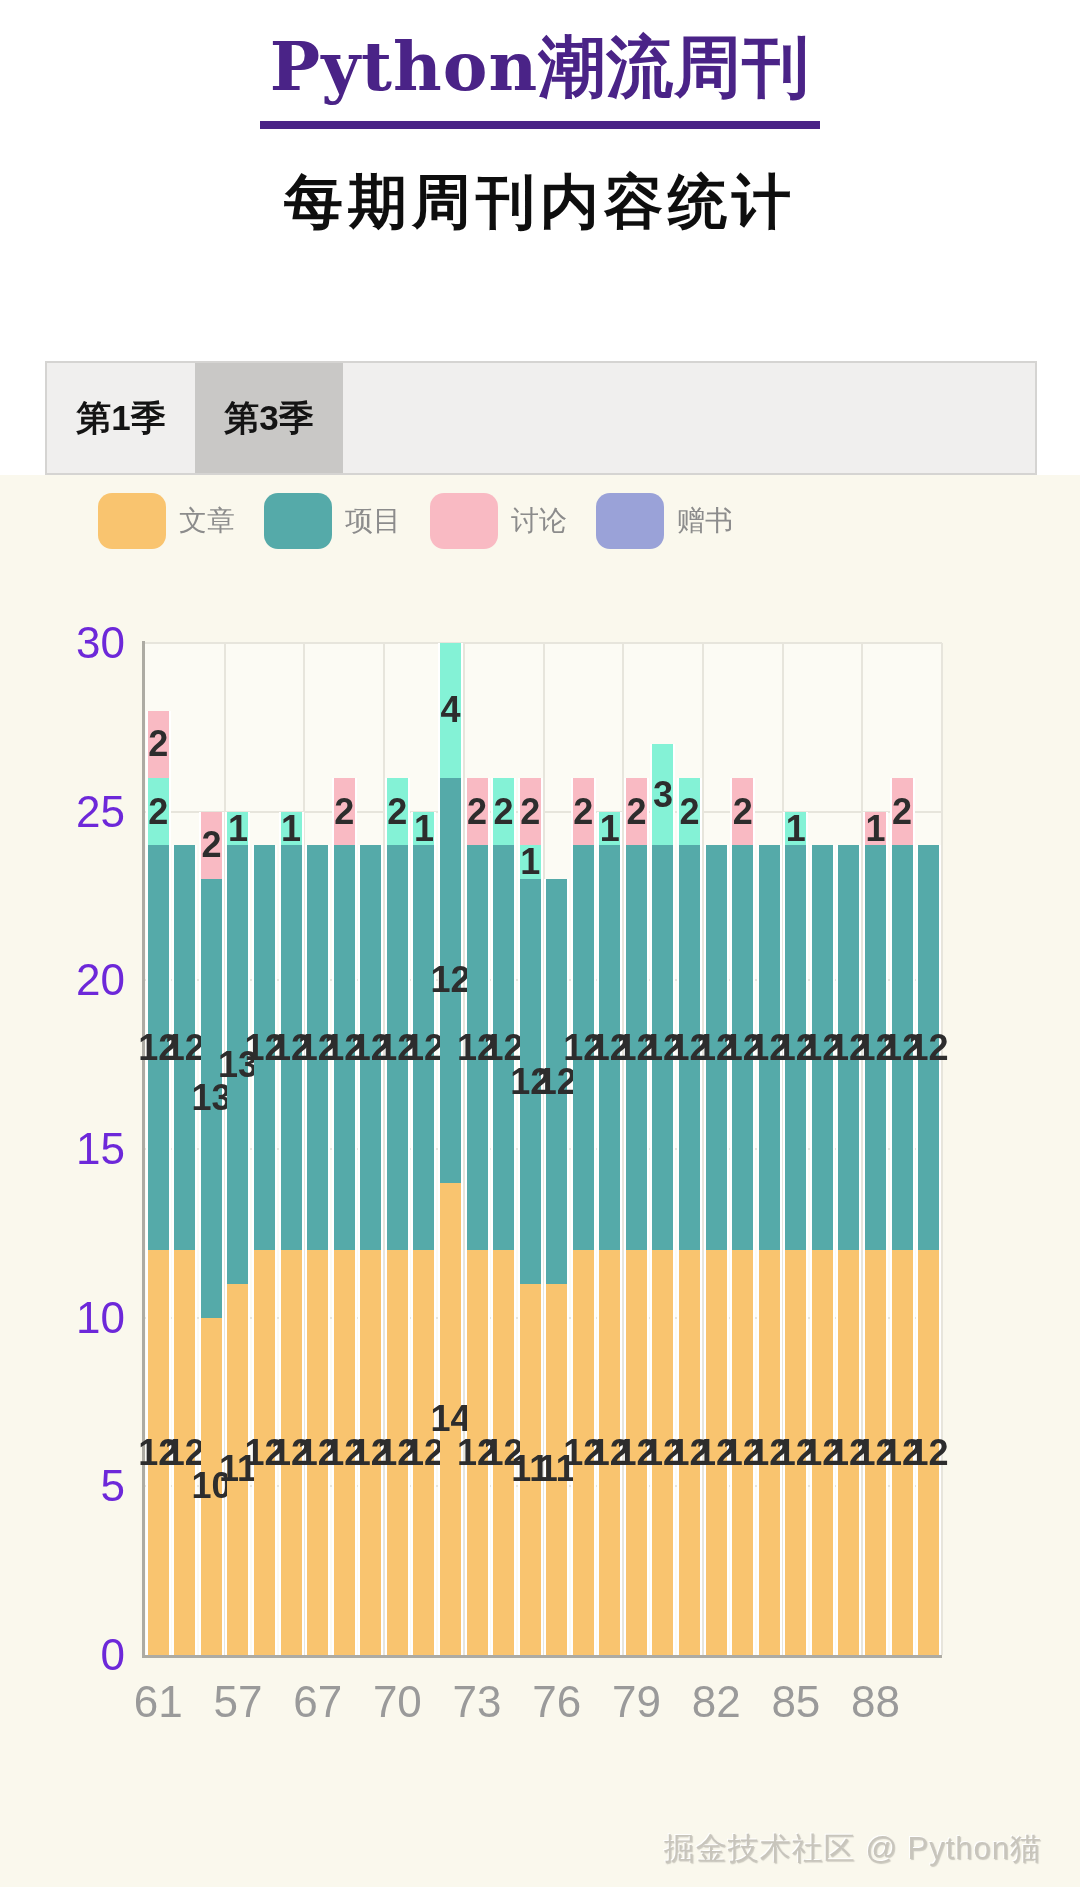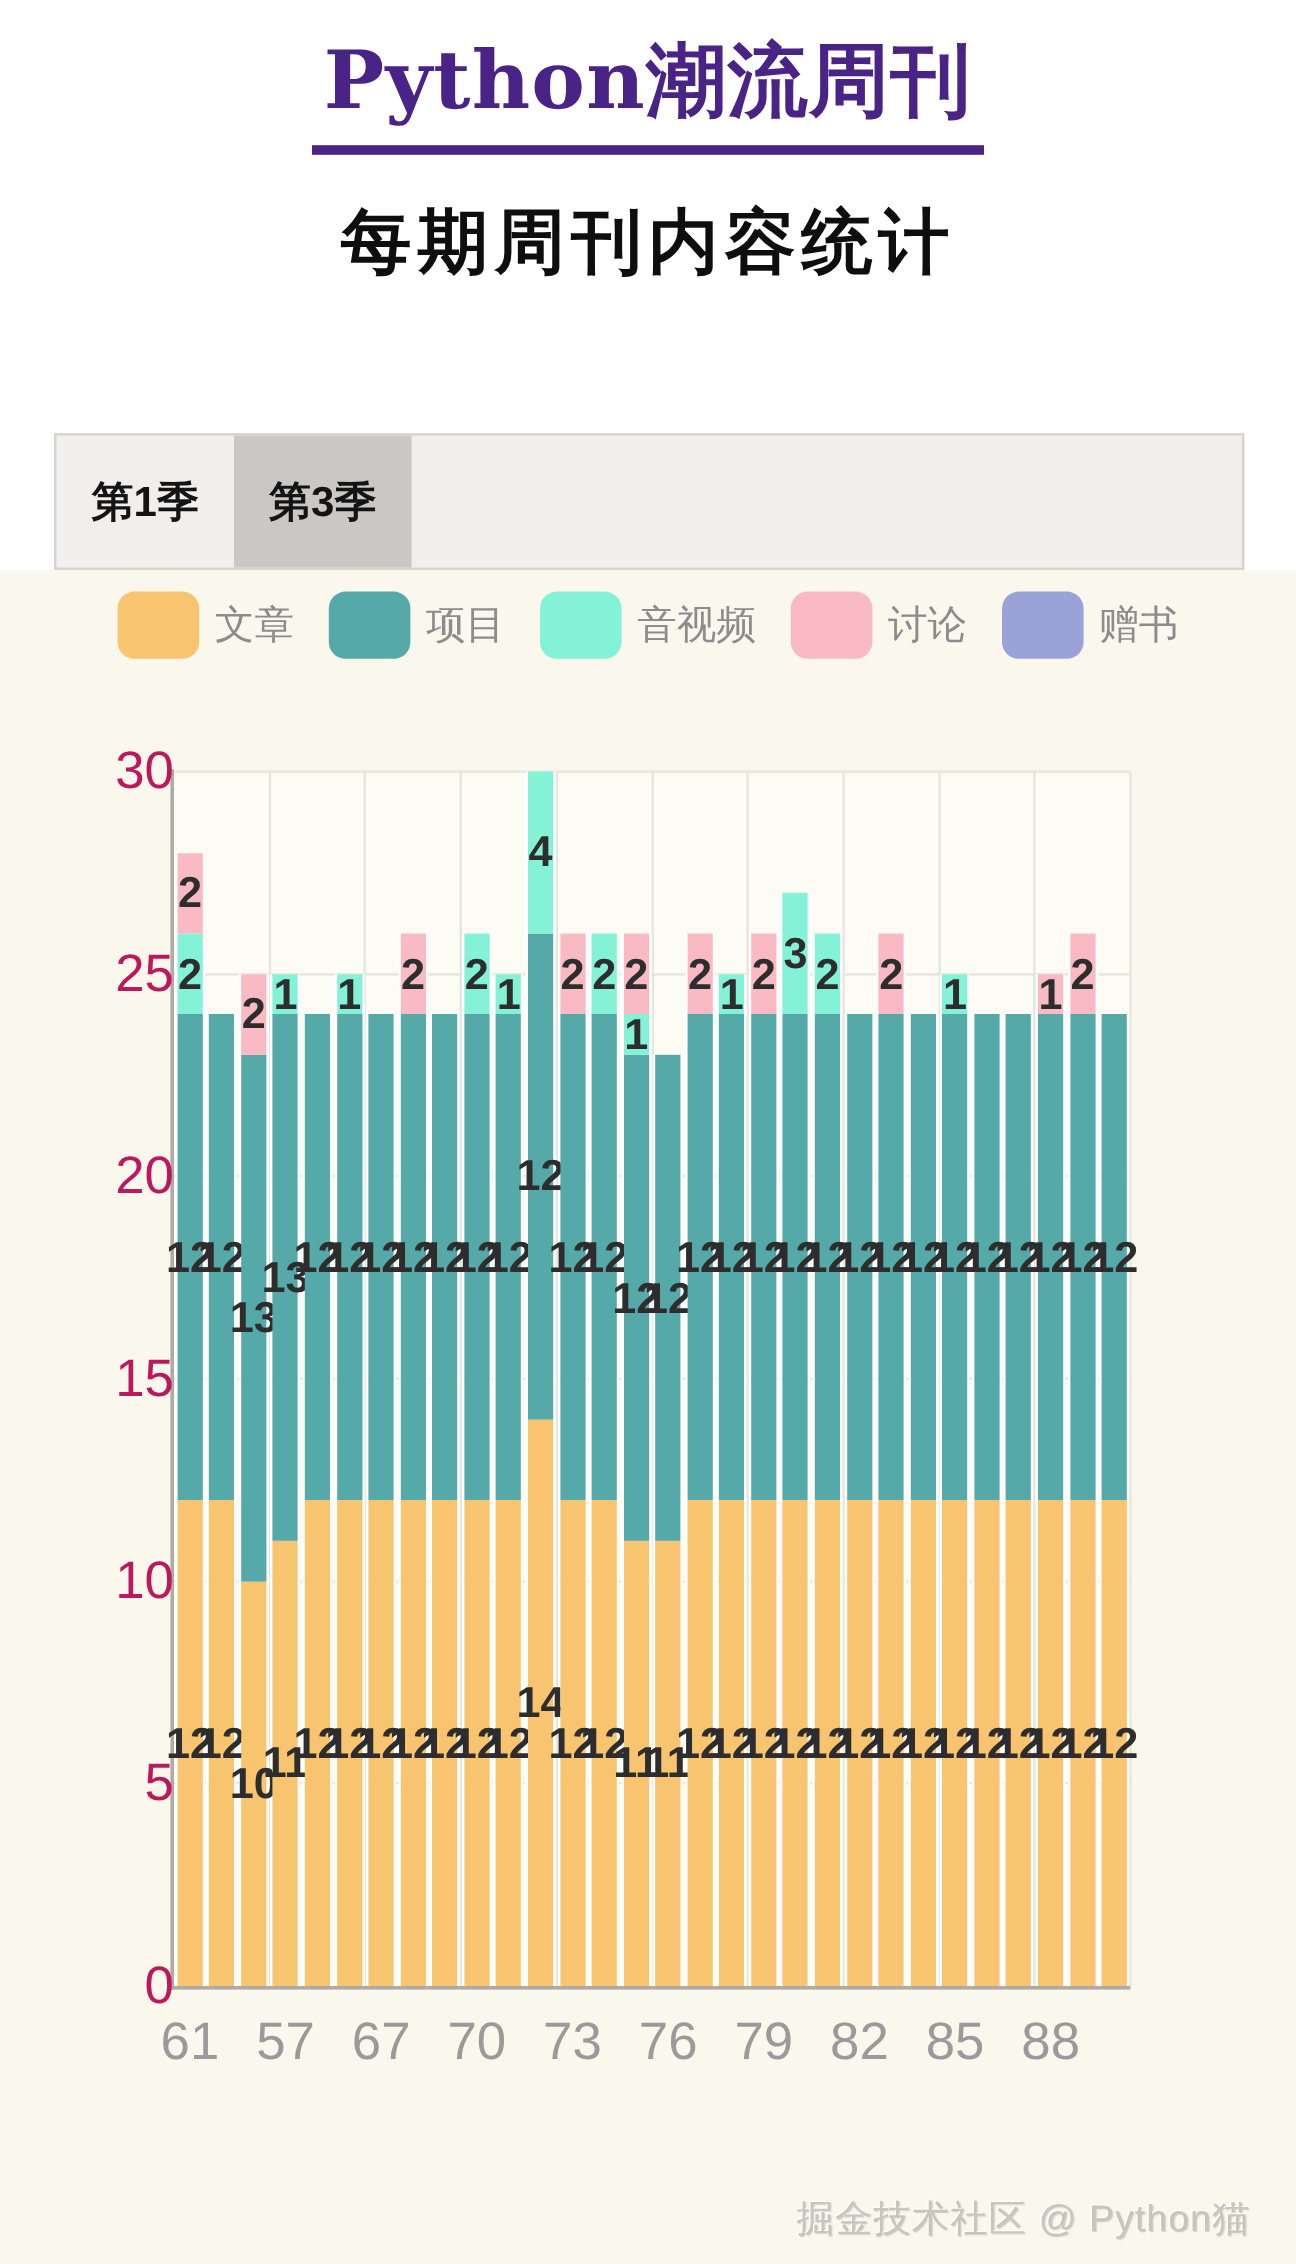--- a/index.html
+++ b/index.html
@@ -24,21 +24,21 @@
   }
   .tab {
     width:148px; height:100%; display:flex; align-items:center; justify-content:center;
     font-size:35px; font-weight:bold; color:#141414; cursor:pointer;
   }
   .tab.active { background:#c9c8c6; }
 
   .legend { position:absolute; left:98px; top:492px; height:58px; display:flex; align-items:center; }
   .legend-item { display:flex; align-items:center; margin-right:29px; cursor:pointer; }
   .legend-chip { width:68px; height:56px; border-radius:14px; margin-right:13px; }
-  .legend-label { font-size:33px; color:#8c8c8c; }
+  .legend-label { font-size:28px; color:#8c8c8c; }
 
   .plot {
     position:absolute; left:145px; top:643px; width:797px; height:1012px;
     background:#fcfbf4;
   }
   .gridline-h { position:absolute; left:0; width:100%; height:2px; background:#e7e5dc; }
   .gridline-v { position:absolute; top:0; width:2px; height:100%; background:#e7e5dc; }
   .axis-line-y { position:absolute; left:142px; top:641px; width:3px; height:1017px; background:#adaba3; }
   .axis-line-x { position:absolute; left:142px; top:1655px; width:800px; height:3px; background:#adaba3; }
 
@@ -46,21 +46,21 @@
   .slot { flex:1 1 0; height:100%; display:flex; align-items:flex-end; justify-content:center; }
   .stack { width:25px; display:flex; flex-direction:column-reverse;
            border-left:2px solid #fff; border-right:2px solid #fff; box-sizing:border-box; }
   .seg { position:relative; width:100%; }
   .seg-label {
     position:absolute; left:50%; top:50%; transform:translate(-50%,-50%);
     font-size:36px; font-weight:bold; color:#2d2d2d; white-space:nowrap; line-height:1;
   }
 
   .ylabel { position:absolute; left:0; width:125px; text-align:right;
-            font-size:44px; color:#be185d; line-height:52px;padding-left:20px; }
+            font-size:44px; color:#6d28d9; line-height:52px; }
   .xlabel { position:absolute; top:1678px; transform:translateX(-50%);
             font-size:44px; color:#9a9a9a; line-height:48px; }
 
   .watermark {
     position:absolute; right:38px; top:1828px; font-size:31px; color:#c8c5bc;
     text-shadow:-1px -1px 0 rgba(255,255,255,0.95), 1px 1px 1px rgba(120,118,110,0.35);
     letter-spacing:1px;
   }
 </style>
 </head>
@@ -81,24 +81,20 @@
   </div>
 
 <div class="legend">
     <div class="legend-item">
       <div class="legend-chip" style="background: rgb(249, 196, 111);"></div>
       <span class="legend-label">文章</span>
     </div>
     <div class="legend-item">
       <div class="legend-chip" style="background: rgb(85, 170, 169);"></div>
       <span class="legend-label">项目</span>
-    </div>
-    <div class="legend-item">
-      <div class="legend-chip" style="background: rgb(132, 242, 214);"></div>
-      <span class="legend-label">音视频</span>
     </div>
     <div class="legend-item">
       <div class="legend-chip" style="background: rgb(249, 186, 195);"></div>
       <span class="legend-label">讨论</span>
     </div>
     <div class="legend-item">
       <div class="legend-chip" style="background: rgb(154, 162, 216);"></div>
       <span class="legend-label">赠书</span>
     </div>
   </div>

